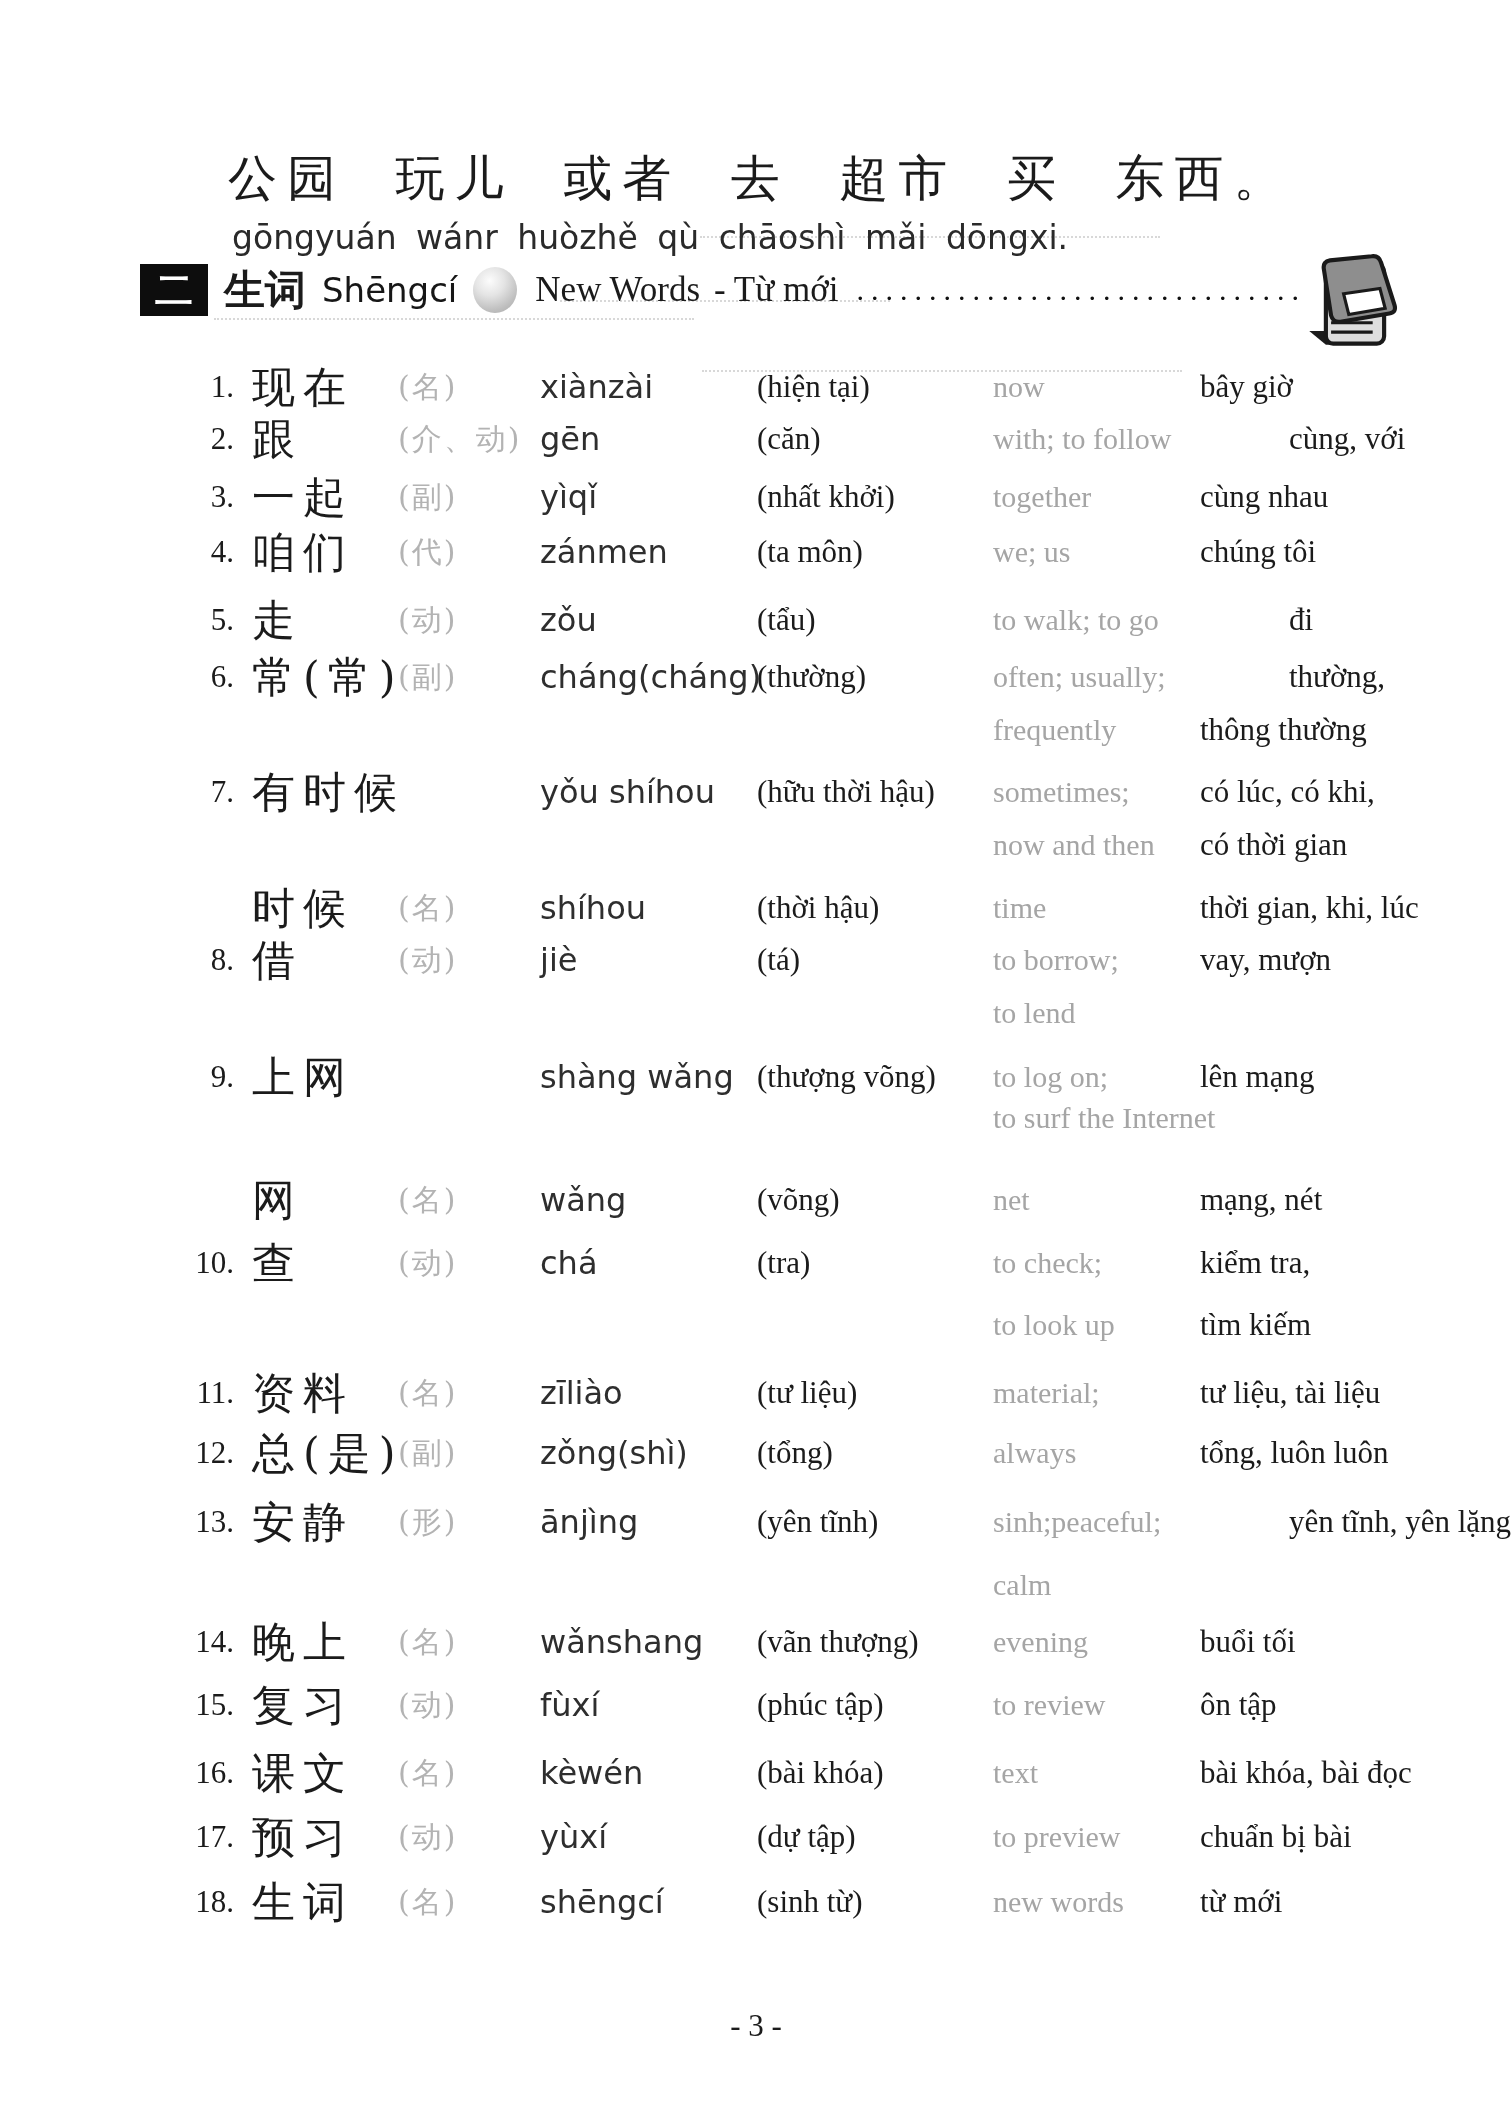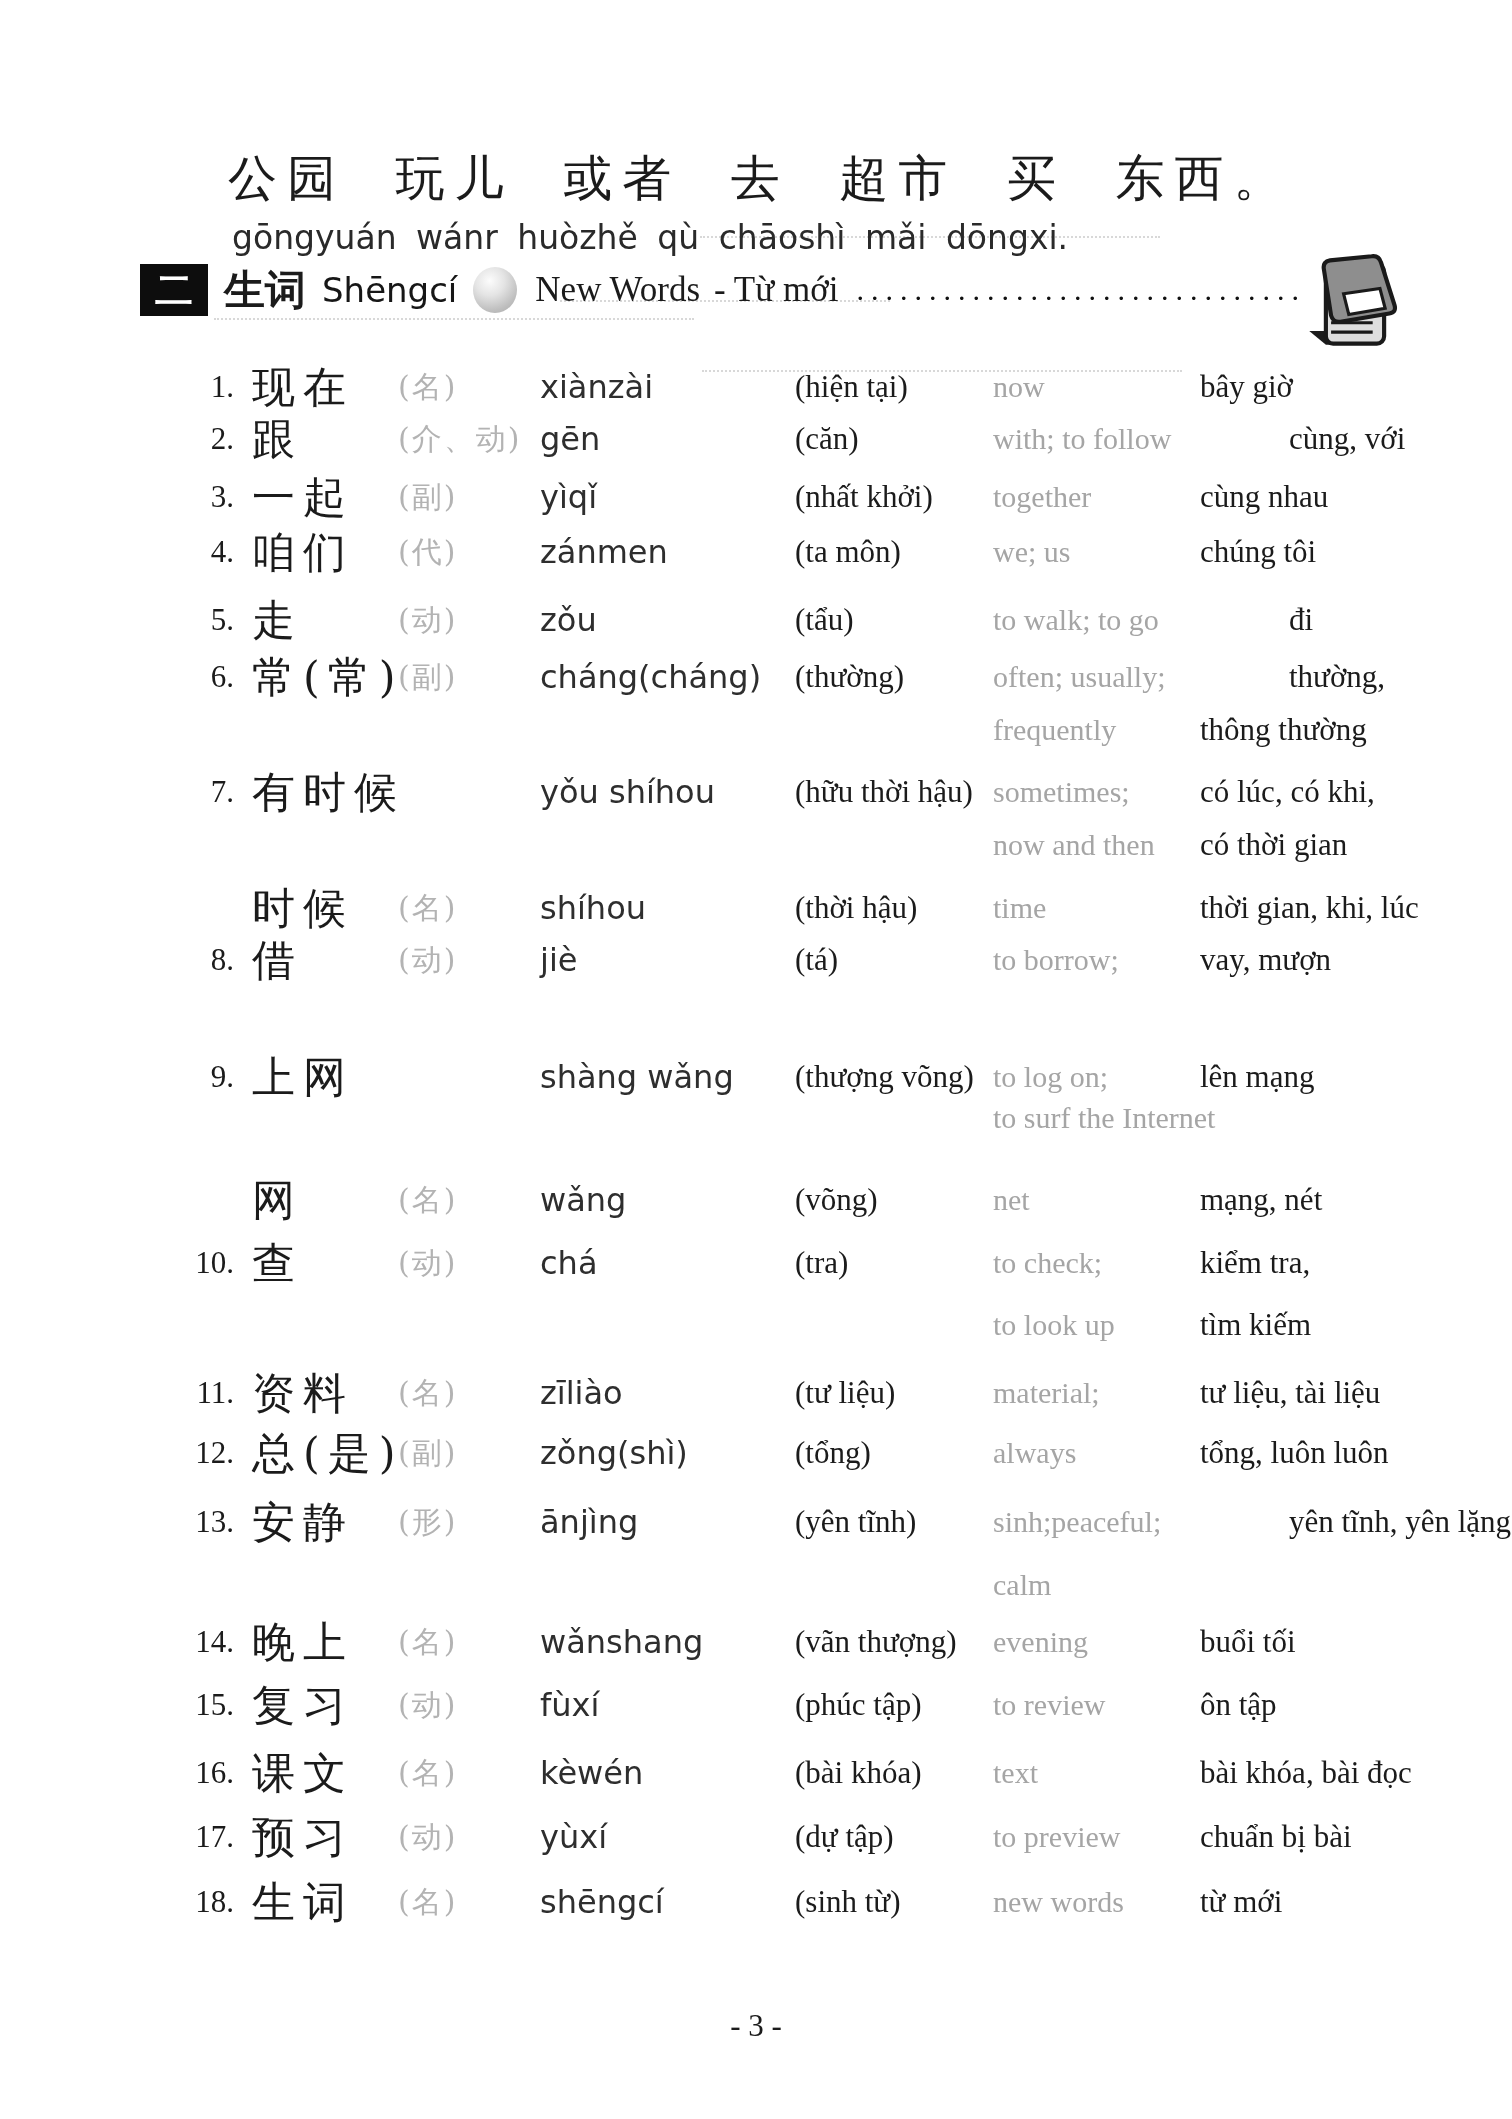--- a/index.html
+++ b/index.html
@@ -31,21 +31,21 @@
             margin-left:18px;color:#111;}
   .hdr-icon{position:absolute;left:1303px;top:250px;width:104px;height:104px;}
 
   
   .row{position:absolute;left:0;width:1512px;height:54px;line-height:54px;}
   .c{position:absolute;white-space:nowrap;top:0;}
   .num{left:148px;width:86px;text-align:right;font-size:31px;}
   .hanzi{left:252px;font-size:43px;letter-spacing:8px;font-family:"DejaVu Serif", serif;}
   .pos{left:398px;font-size:30px;color:#b3b3b3;letter-spacing:2px;font-family:"DejaVu Serif", serif;}
   .pinyin{left:540px;font-size:32px;font-family:"DejaVu Sans", sans-serif;color:#2e2e2e;}
-  .reading{left:757px;font-size:31px;margin-left:38px;}
+  .reading{left:757px;font-size:31px;}
   .english{left:993px;font-size:30px;color:#a5a5a5;}
   .viet{left:1200px;font-size:31px;}
   .voff .viet{left:1247px;margin-left:42px;}
 
   .pageno{position:absolute;left:0;top:2008px;width:1512px;text-align:center;font-size:31px;}
 </style>
 </head>
 <body>
 
 <div class="page">
@@ -165,20 +165,23 @@
     </div>
   <div class="row" style="top:933px">
       <span class="c num">8.</span>
       <span class="c hanzi">借</span>
       <span class="c pos">(动)</span>
       <span class="c pinyin">jiè</span>
       <span class="c reading">(tá)</span>
       <span class="c english">to borrow;</span>
       <span class="c viet">vay, mượn</span>
     </div>
+  <div class="row" style="top:986px">
+      <span class="c english">to lend</span>
+    </div>
   <div class="row" style="top:1050px">
       <span class="c num">9.</span>
       <span class="c hanzi">上网</span>
       <span class="c pinyin">shàng wǎng</span>
       <span class="c reading">(thượng võng)</span>
       <span class="c english">to log on;</span>
       <span class="c viet">lên mạng</span>
     </div>
   <div class="row" style="top:1091px">
       <span class="c english">to surf the Internet</span>

